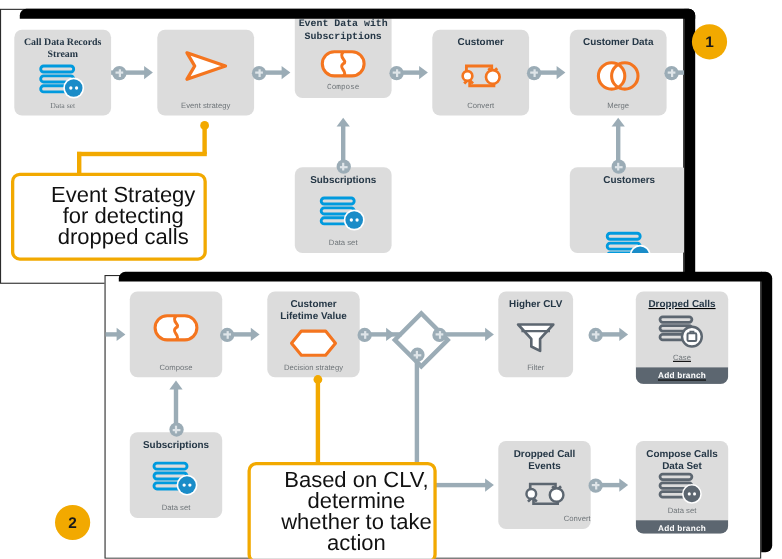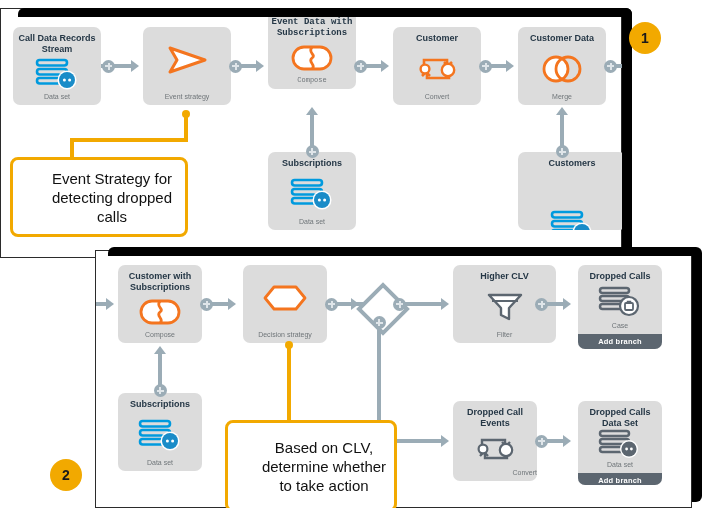--- a/index.html
+++ b/index.html
@@ -48,39 +48,39 @@
   .plus:after{top:3px;left:5.5px;height:7px;width:2px;}
 
   
   .diamond{position:absolute;width:30px;height:30px;
       border:4px solid #9bacb6;transform:rotate(45deg);background:#fff;}
 
   
   .callout{position:absolute;background:#ffffff;border:3px solid #f2a900;
       border-radius:8px;box-sizing:border-box;display:flex;align-items:center;
       justify-content:center;text-align:center;color:#111;z-index:30;}
-  .callout span{font-size:15px;line-height:19px;margin-left:26px;}
+  .callout span{font-size:20px;line-height:19px;margin-left:26px;}
   .cline{position:absolute;background:#f2a900;z-index:29;}
   .cline-h{height:4px;} .cline-v{width:4px;}
   .cdot{position:absolute;width:8px;height:8px;border-radius:50%;
       background:#f2a900;z-index:29;}
 
   
   .badge{position:absolute;width:32px;height:32px;border-radius:50%;
       background:#f2a900;color:#1a1a1a;font-size:14px;font-weight:bold;
       display:flex;align-items:center;justify-content:center;z-index:40;}
 
   svg{display:block;}
 </style>
 </head>
 <body>
 
 <div class="panel" id="panel-1">
 
-  <div class="node" style="left:12px;top:18px;width:88px;height:78px;">
+  <div class="node" style="left:12px;top:18px;width:88px;height:78px;font-family:Liberation Serif, serif;">
     <div class="ntitle">Call Data Records Stream</div>
     <div class="nicon">
       <svg width="46" height="34" viewBox="0 0 46 34">
         <g fill="none" stroke="#009ade" stroke-width="2.6">
           <rect x="3" y="3" width="30" height="5.5" rx="2.7"></rect>
           <rect x="3" y="12" width="30" height="5.5" rx="2.7"></rect>
           <rect x="3" y="21" width="30" height="5.5" rx="2.7"></rect>
         </g>
         <circle cx="33" cy="23" r="9.5" fill="#fff"></circle>
         <circle cx="33" cy="23" r="8" fill="#1a8cc8"></circle>
@@ -203,51 +203,51 @@
   <div class="plus" style="left:554.5px;top:136px;"></div>
 
 </div>
 
 <div class="sh-top" style="position:absolute;left:18px;top:8px;width:614px;background:#000;height:9px;border-radius:6px 6px 0 0;z-index:1;"></div>
 <div class="sh-right" style="position:absolute;left:622px;top:8px;width:10px;height:246px;background:#000;border-radius:0 6px 6px 0;z-index:1;"></div>
 
 <div class="panel" id="panel-2">
 
   <div class="node" style="left:22px;top:14px;width:84px;height:78px;">
-    <div class="ntitle">Customer with Subscriptions</div>
     <div class="nicon">
       <svg width="44" height="28" viewBox="0 0 44 28">
         <rect x="3" y="3" width="38" height="22" rx="11" fill="#fff" stroke="#f4751f" stroke-width="2.8"></rect>
         <path d="M22 3 C17 9, 27 11, 22 14 C17 18, 27 21, 22 25" fill="none" stroke="#f4751f" stroke-width="2.8"></path>
       </svg>
     </div>
     <div class="nsub">Compose</div>
   </div>
 
   <div class="node" style="left:147px;top:14px;width:84px;height:78px;">
+    <div class="ntitle">Customer Lifetime Value</div>
     <div class="nicon">
       <svg width="46" height="28" viewBox="0 0 46 28">
         <polygon points="12,3 34,3 43,14 34,25 12,25 3,14" fill="#fff" stroke="#f4751f" stroke-width="2.8" stroke-linejoin="round"></polygon>
       </svg>
     </div>
     <div class="nsub">Decision strategy</div>
   </div>
 
-  <div class="node" style="left:357px;top:14px;width:103px;height:78px;">
+  <div class="node" style="left:357px;top:14px;width:68px;height:78px;">
     <div class="ntitle">Higher CLV</div>
     <div class="nicon">
       <svg width="42" height="34" viewBox="0 0 42 34">
         <path d="M5 5 L37 5 L25 18 L25 29 L17 25 L17 18 Z" fill="#fff" stroke="#5c6670" stroke-width="2.4" stroke-linejoin="round"></path>
         <line x1="8" y1="11" x2="34" y2="11" stroke="#5c6670" stroke-width="2.2"></line>
       </svg>
     </div>
     <div class="nsub">Filter</div>
   </div>
 
-  <div class="node" style="left:482px;top:14px;width:84px;height:84px;">
+  <div class="node" style="left:482px;top:14px;width:84px;height:84px;text-decoration:underline;">
     <div class="ntitle">Dropped Calls</div>
     <div class="nicon">
       <svg width="46" height="32" viewBox="0 0 46 32">
         <g fill="none" stroke="#5c6670" stroke-width="2.5">
           <rect x="3" y="2" width="29" height="5" rx="2.5"></rect>
           <rect x="3" y="10" width="29" height="5" rx="2.5"></rect>
           <rect x="3" y="18" width="29" height="5" rx="2.5"></rect>
         </g>
         <circle cx="32" cy="20" r="9" fill="#fff" stroke="#5c6670" stroke-width="2.2"></circle>
         <rect x="28" y="17" width="8" height="7" rx="1" fill="none" stroke="#5c6670" stroke-width="1.8"></rect>
@@ -269,21 +269,21 @@
           <path d="M16 23 L12 19 L8 23"></path>
         </g>
         <circle cx="11" cy="16" r="4.4" fill="#fff" stroke="#5c6670" stroke-width="2.2"></circle>
         <circle cx="34" cy="17" r="6.2" fill="#fff" stroke="#5c6670" stroke-width="2.2"></circle>
       </svg>
     </div>
     <div class="nsub">Convert</div>
   </div>
 
   <div class="node" style="left:482px;top:150px;width:84px;height:84px;">
-    <div class="ntitle">Dropped Calls Data Set</div>
+    <div class="ntitle">Compose Calls Data Set</div>
     <div class="nicon">
       <svg width="46" height="32" viewBox="0 0 46 32">
         <g fill="none" stroke="#5c6670" stroke-width="2.5">
           <rect x="3" y="2" width="29" height="5" rx="2.5"></rect>
           <rect x="3" y="10" width="29" height="5" rx="2.5"></rect>
           <rect x="3" y="18" width="29" height="5" rx="2.5"></rect>
         </g>
         <circle cx="32" cy="20" r="9" fill="#fff"></circle>
         <circle cx="32" cy="20" r="7.6" fill="#5c6670"></circle>
         <circle cx="29.6" cy="20" r="1.4" fill="#fff"></circle>

